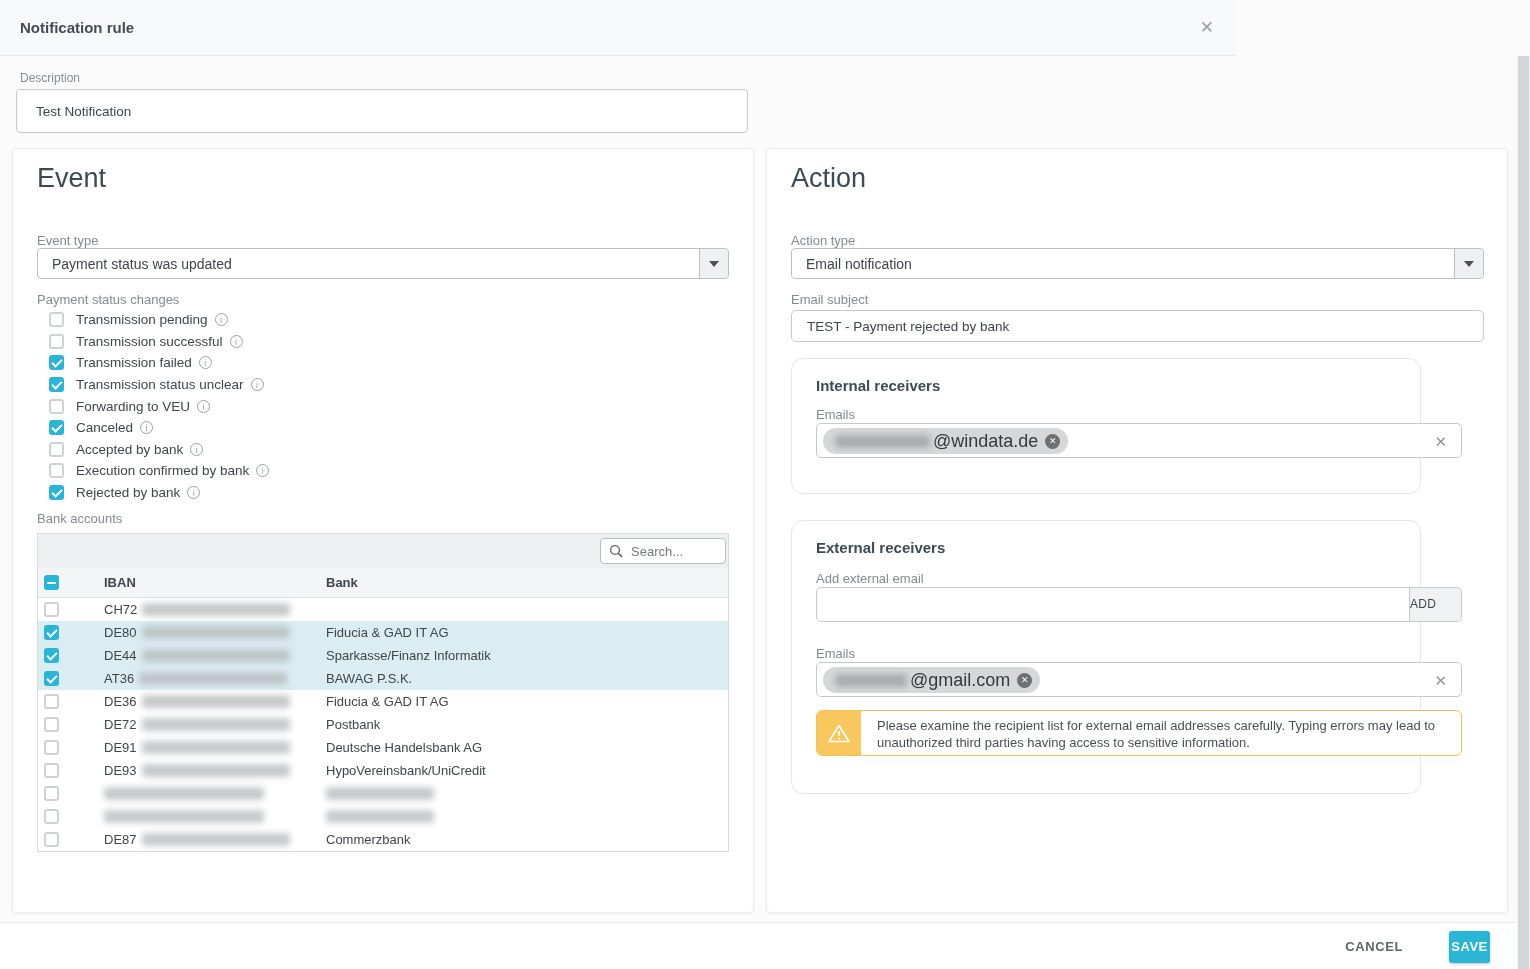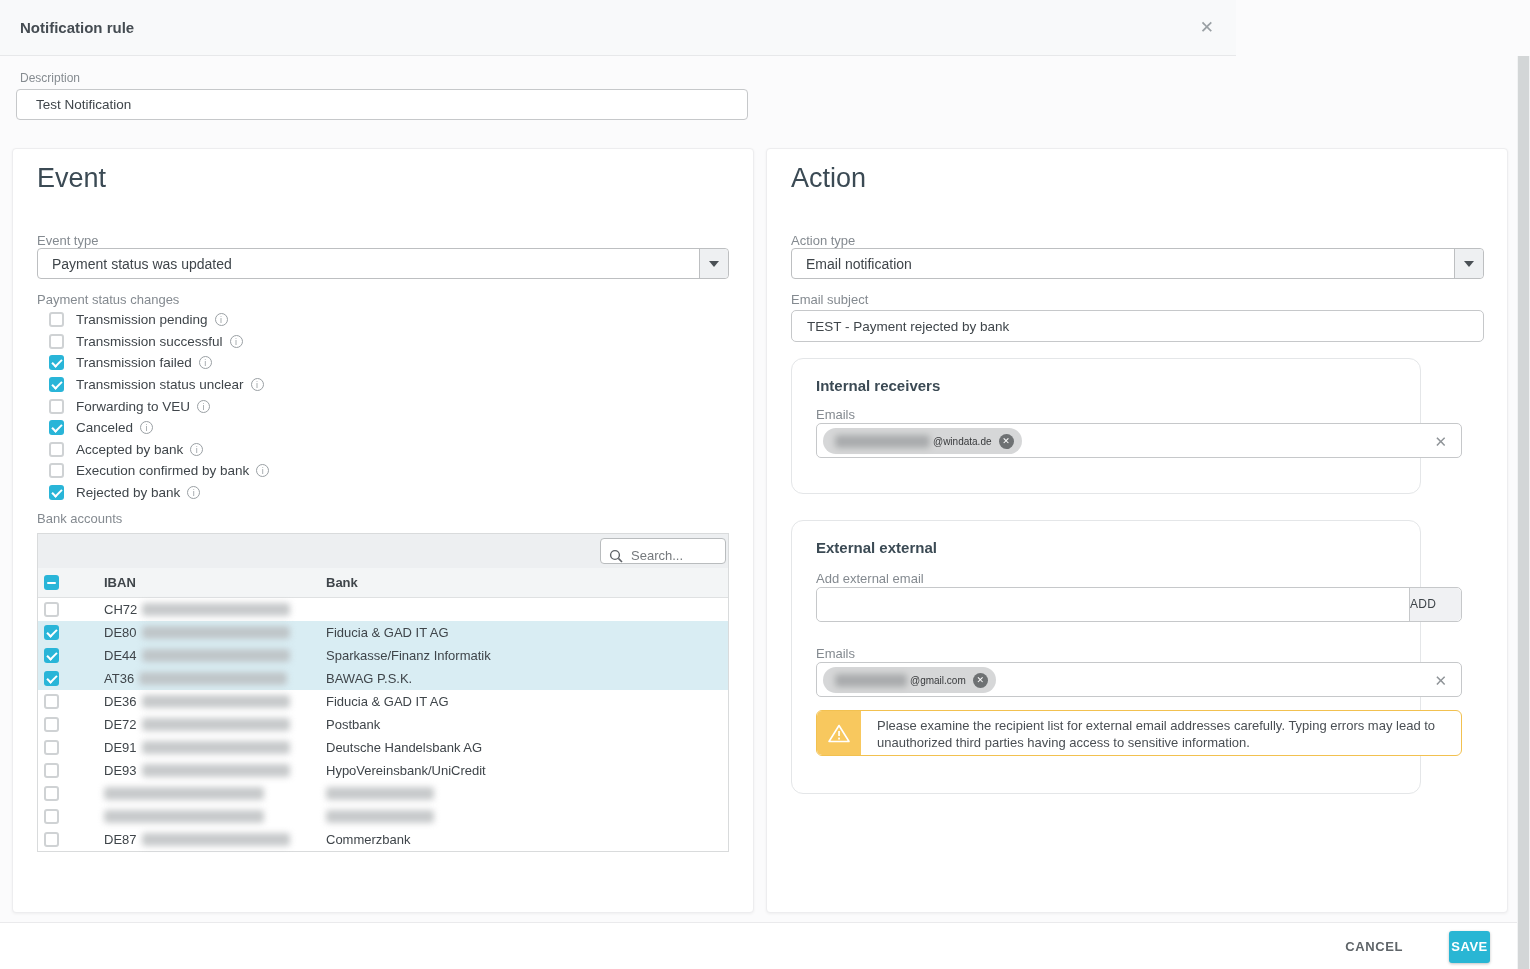--- a/index.html
+++ b/index.html
@@ -10,21 +10,21 @@
   }
 
   
   .hdr { position:absolute; top:0; left:0; width:1236px; height:56px;
          background:#f8f9fa; border-bottom:1px solid #e7e8ea; }
   .hdr-title { position:absolute; left:20px; top:19px; font-size:15px; font-weight:bold; color:#454c52; }
   .hdr-close { position:absolute; right:22px; top:17px; font-size:17px; color:#9aa0a4; cursor:pointer; }
 
   
   .desc-label { position:absolute; left:20px; top:71px; font-size:12px; color:#868c91;text-align:right; }
-  .desc-input { position:absolute; left:16px; top:89px; width:732px; height:31px;
+  .desc-input { position:absolute; left:16px; top:89px; width:732px; height:44px;
       border:1px solid #c6c8ca; border-radius:4px; background:#fff; padding:0 0 0 19px;
       font-family:"Liberation Sans",sans-serif; font-size:13.5px; color:#3f454a; outline:none; }
 
   
   .panel { position:absolute; top:148px; width:742px; height:765px; background:#fff;
            border:1px solid #ededef; border-radius:4px; box-shadow:0 1px 3px rgba(0,0,0,.05); }
   .panel-event { left:12px; }
   .panel-action { left:766px; }
   .sec-title { position:absolute; left:24px; top:14px; margin:0; font-size:27px; font-weight:500; color:#3b4a54; }
   .flabel { position:absolute; font-size:13px; color:#848a90; }
@@ -49,21 +49,21 @@
   .cb-ind { background:#29b5d8; }
   .cb-ind::after { content:''; position:absolute; left:3px; top:6.5px; width:9px; height:2px; background:#fff; border-radius:1px; }
   .cb-label { margin-left:12px; font-size:13.5px; color:#3f454a; }
   .info-ic { width:13px; height:13px; border:1px solid #9aa0a4; border-radius:50%; margin-left:7px;
              font-size:9px; line-height:12px; text-align:center; color:#9aa0a4; }
 
   
   .table { position:absolute; left:24px; top:384px; width:692px; border:1px solid #d9dbdc; background:#fff; }
   .tbar { height:34px; background:#edeff1; position:relative; }
   .search { position:absolute; right:2px; top:4px; width:126px; height:26px; background:#fff;
-            border:1px solid #b9bcbe; border-radius:4px; display:flex; align-items:flex-end; cursor:text; }
+            border:1px solid #b9bcbe; border-radius:4px; display:flex; align-items:center; cursor:text; }
   .search svg { margin-left:8px; flex:none; }
   .search-ph { margin-left:8px; font-size:13px; color:#75797d; }
   .thead { height:30px; background:#f3f5f6; border-bottom:1px solid #dfe1e2; display:flex; align-items:center;
            font-size:13px; font-weight:bold; color:#3f454a; }
   .trow { height:23px; display:flex; align-items:center; font-size:13px; color:#3f454a; cursor:pointer; }
   .trow.sel { background:#d9edf3; }
   .col-cb { width:66px; padding-left:6px; flex:none; display:flex; align-items:center; }
   .col-iban { width:222px; flex:none; display:flex; align-items:center; }
   .col-bank { flex:1; display:flex; align-items:center; }
 
@@ -80,21 +80,21 @@
 
   .card { position:absolute; left:24px; width:630px; border:1px solid #e4e6e8; border-radius:12px; background:#fff; }
   .card-internal { top:209px; height:136px; }
   .card-external { top:371px; height:274px; }
   .card-title { position:absolute; left:24px; top:18px; font-size:15px; font-weight:bold; color:#3b4a54; }
 
   .chip-field { position:absolute; left:24px; width:646px; height:35px;
                 border:1px solid #c6c8ca; border-radius:5px; background:#fff; }
   .chip { position:absolute; left:6px; top:4px; height:26px; background:#d6d7d8; border-radius:14px;
           display:flex; align-items:center; padding:0 8px 0 12px; }
-  .chip-text { font-size:10px; color:#37393b; margin-left:2px; }
+  .chip-text { font-size:18px; color:#37393b; margin-left:2px; }
   .chip-blur { width:95px; height:13px; background:#9fa1a3; margin-right:1px; }
   .chip-blur-sm { width:72px; }
   .chip-x { width:15px; height:15px; border-radius:50%; background:#6e7173; color:#fff; font-size:9px;
             line-height:15px; text-align:center; margin-left:7px; cursor:pointer; }
   .field-clear { position:absolute; right:14px; top:9px; font-size:15px; color:#8f9498; cursor:pointer; }
 
   .add-row { position:absolute; left:24px; top:66px; width:646px; height:35px;
              border:1px solid #c6c8ca; border-radius:5px; background:#fff; }
   .add-input { position:absolute; left:0; top:0; width:592px; height:33px; border:none; outline:none;
                border-radius:5px 0 0 5px; padding-left:14px; font-family:"Liberation Sans",sans-serif; font-size:13.5px; }
@@ -363,21 +363,21 @@
       <div class="chip">
         <span class="blur-bar chip-blur"></span>
         <span class="chip-text">@windata.de</span>
         <span class="chip-x">✕</span>
       </div>
       <span class="field-clear">✕</span>
     </div>
   </div>
 
   <div class="card card-external">
-    <div class="card-title">External external</div>
+    <div class="card-title">External receivers</div>
     <div class="flabel" style="left:24px; top:50px;">Add external email</div>
     <div class="add-row">
       <input class="add-input" value="" style="">
       <div class="add-btn">ADD</div>
     </div>
     <div class="flabel" style="left:24px; top:125px;">Emails</div>
     <div class="chip-field" style="top:141px;">
       <div class="chip">
         <span class="blur-bar chip-blur chip-blur-sm"></span>
         <span class="chip-text">@gmail.com</span>

